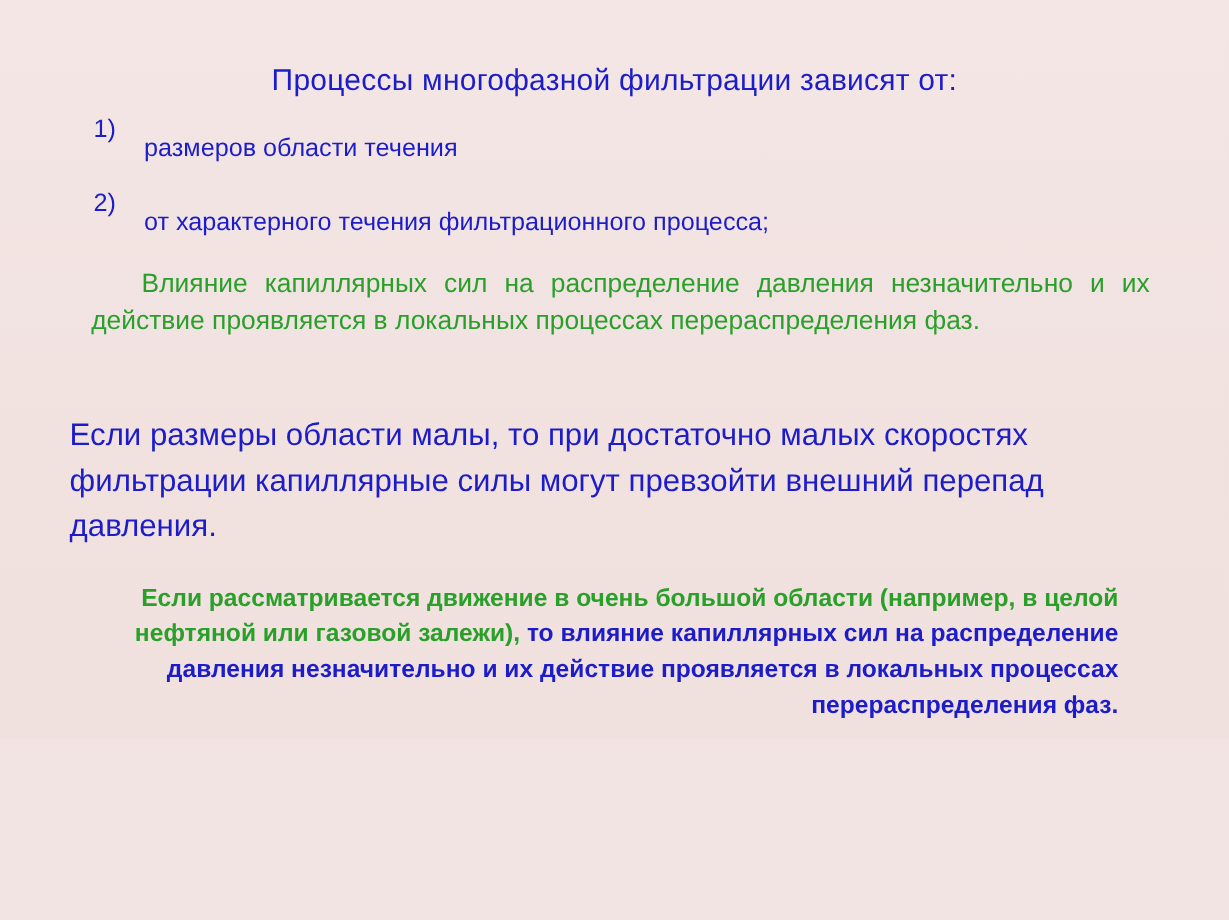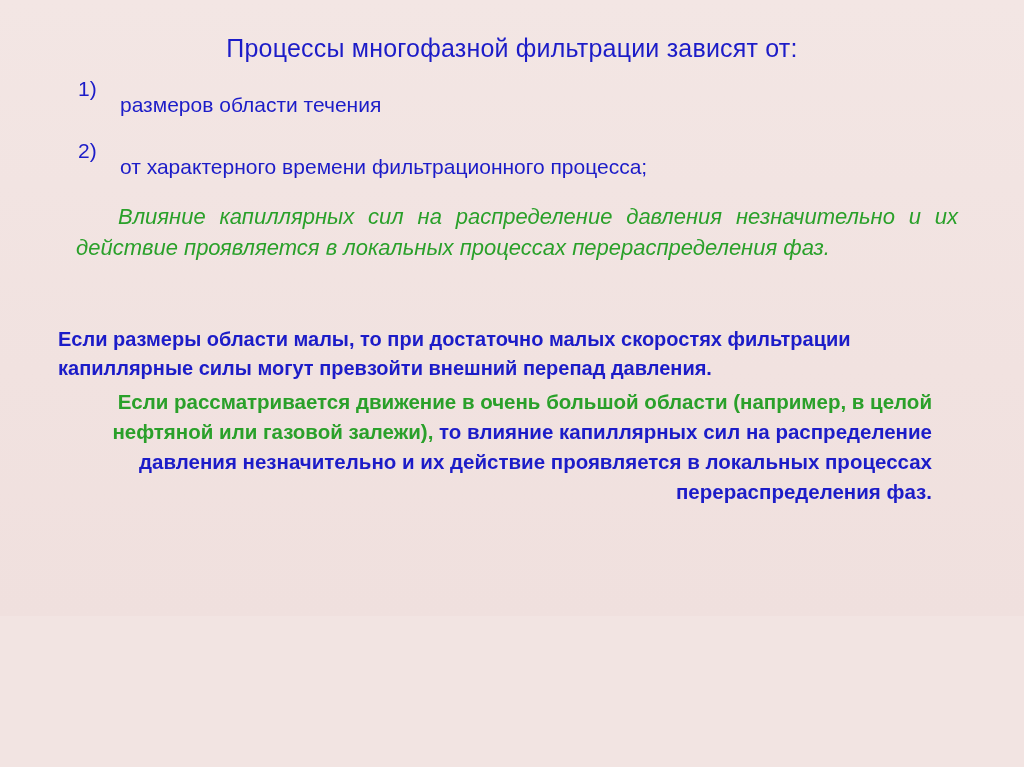--- a/index.html
+++ b/index.html
@@ -11,21 +11,21 @@
     height: 767px;
     background: #f2e4e2;
     font-family: "Liberation Sans", sans-serif;
     overflow: hidden;
   }
   .slide {
     position: relative;
     width: 1024px;
     height: 616px;
     box-sizing: border-box;
-    padding: 16px 48px 0 48px;
+    padding: 35px 48px 0 48px;
     background: linear-gradient(180deg, #f3e6e4 0%, #f1e2e0 60%, #f0e0de 100%);
   }
   .title {
     color: #1c1cc8;
     font-size: 25px;
     text-align: center;
     font-weight: normal;
     margin: 18px 0 14px 0;
     letter-spacing: 0.2px;
   }
@@ -53,31 +53,30 @@
   }
   .green-para {
     color: #2aa02a;
     font-size: 22px;
     line-height: 1.42;
     text-align: justify;
     text-justify: inter-word;
     margin: 14px 0 0 0;
     padding: 0 18px 0 28px;
     text-indent: 42px;
-    font-style: italic;
   }
   .spacer {
     height: 62px;
   }
   .bold-blue {
     color: #1c1cc8;
-    font-size: 20px;
-    font-weight: bold;
+    font-size: 26px;
+    font-weight: normal;
     line-height: 1.45;
-    margin: 0 0 4px 0;
+    margin: 0 0 26px 0;
     padding: 0 40px 0 10px;
   }
   .bold-green {
     color: #2aa02a;
     font-size: 20.5px;
     font-weight: bold;
     line-height: 1.45;
     margin: 0;
     padding: 0 44px 0 10px;
     text-align: right;
@@ -93,21 +92,21 @@
 
   <h1 class="title">Процессы многофазной фильтрации зависят от:</h1>
 
   <ul class="numbered-list">
     <li class="numbered-item">
       <span class="marker">1)</span>
       <span class="text">размеров области течения</span>
     </li>
     <li class="numbered-item">
       <span class="marker">2)</span>
-      <span class="text">от характерного времени фильтрационного процесса;</span>
+      <span class="text">от характерного течения фильтрационного процесса;</span>
     </li>
   </ul>
 
   <p class="green-para">Влияние капиллярных сил на распределение давления незначительно и их действие проявляется в локальных процессах перераспределения фаз.</p>
 
   <div class="spacer"></div>
 
   <p class="bold-blue">Если размеры области малы, то при достаточно малых скоростях фильтрации капиллярные силы могут превзойти внешний перепад давления.</p>
 
   <p class="bold-green"><span>Если рассматривается движение в очень большой области (например, в целой нефтяной или газовой залежи), </span><span class="inline-blue">то влияние капиллярных сил на распределение давления незначительно и их действие проявляется в локальных процессах перераспределения фаз.</span></p>

